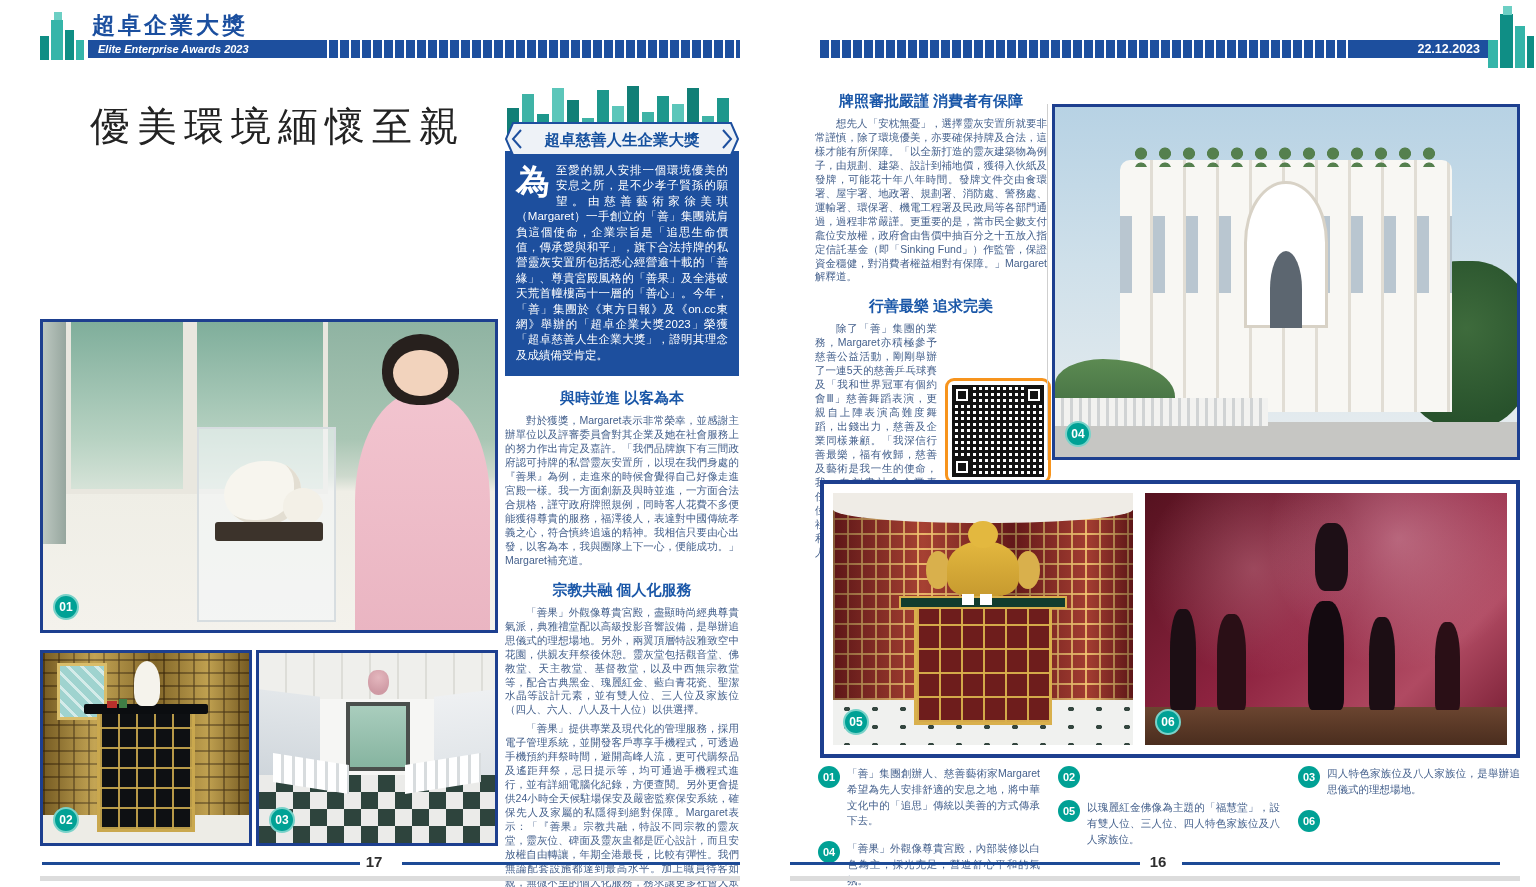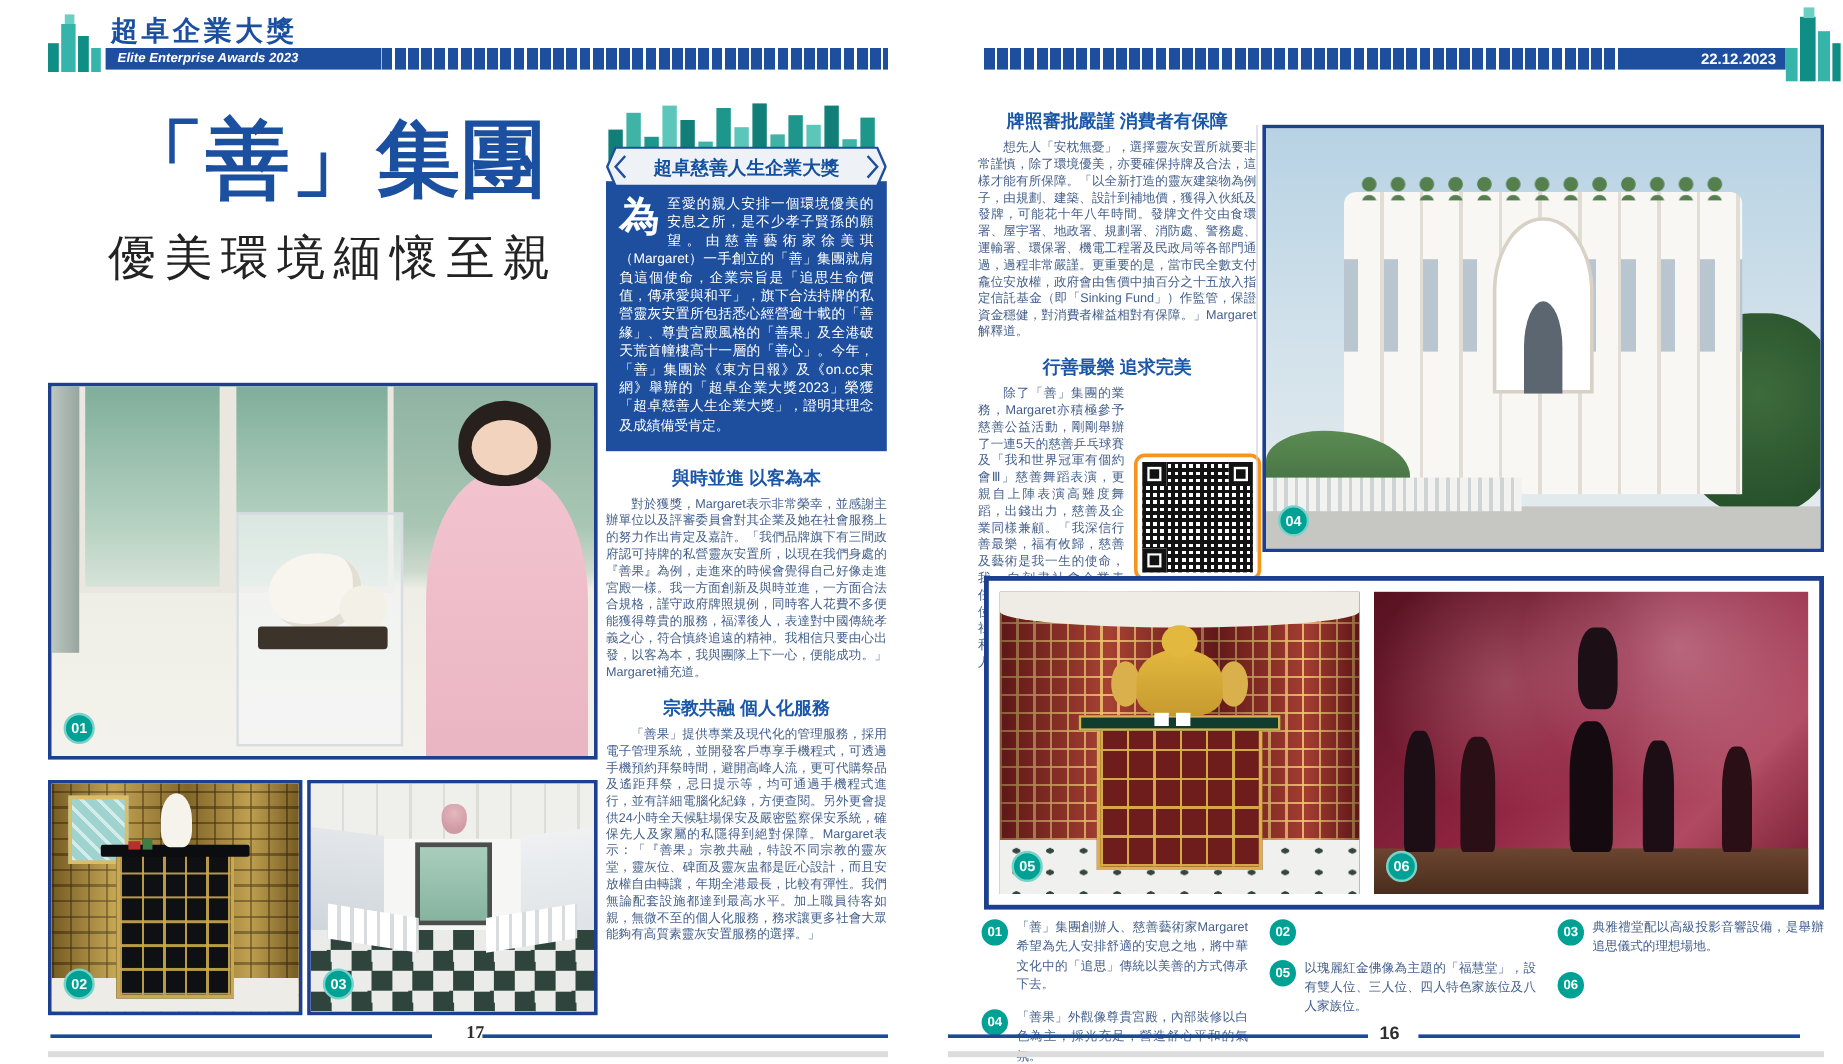--- a/index.html
+++ b/index.html
@@ -181,21 +181,20 @@
   <rect x="14" y="2" width="8" height="8" fill="#6ccfc4"></rect>
 </svg>
 <div id="mast-zh" class="abs">超卓企業大獎</div>
 <div id="bar-left" class="abs">
   <div class="solid"></div>
   <div class="btext">Elite Enterprise Awards 2023</div>
   <div class="stripes"></div>
 </div>
 
 <div id="headline" class="abs">
-  <div class="hl1">「善」集團</div>
   <div class="hl3">優美環境緬懷至親</div>
 </div>
 
 <div id="col-left" class="abs">
   <svg class="skyline" width="234" height="48" viewBox="0 0 234 48">
     <rect x="2" y="22" width="12" height="26" fill="#117f77"></rect>
     <rect x="17" y="8" width="12" height="40" fill="#3fb3a6"></rect>
     <rect x="32" y="28" width="12" height="20" fill="#1d978c"></rect>
     <rect x="47" y="2" width="12" height="46" fill="#5cc6ba"></rect>
     <rect x="62" y="14" width="12" height="34" fill="#117f77"></rect>
@@ -215,20 +214,21 @@
     <polyline points="16,8 8,17 16,26" fill="none" stroke="#1d4f9e" stroke-width="2"></polyline>
     <polyline points="218,8 226,17 218,26" fill="none" stroke="#1d4f9e" stroke-width="2"></polyline>
     <text x="117" y="23" text-anchor="middle" class="rib-text">超卓慈善人生企業大獎</text>
   </svg>
   <div class="award-body">
     <span class="dropcap">為</span><span>至愛的親人安排一個環境優美的安息之所，是不少孝子賢孫的願望。由慈善藝術家徐美琪（Margaret）一手創立的「善」集團就肩負這個使命，企業宗旨是「追思生命價值，傳承愛與和平」，旗下合法持牌的私營靈灰安置所包括悉心經營逾十載的「善緣」、尊貴宮殿風格的「善果」及全港破天荒首幢樓高十一層的「善心」。今年，「善」集團於《東方日報》及《on.cc東網》舉辦的「超卓企業大獎2023」榮獲「超卓慈善人生企業大獎」，證明其理念及成績備受肯定。</span>
   </div>
   <div class="sec-h">與時並進 以客為本</div>
   <p class="sec-p">對於獲獎，Margaret表示非常榮幸，並感謝主辦單位以及評審委員會對其企業及她在社會服務上的努力作出肯定及嘉許。「我們品牌旗下有三間政府認可持牌的私營靈灰安置所，以現在我們身處的『善果』為例，走進來的時候會覺得自己好像走進宮殿一樣。我一方面創新及與時並進，一方面合法合規格，謹守政府牌照規例，同時客人花費不多便能獲得尊貴的服務，福澤後人，表達對中國傳統孝義之心，符合慎終追遠的精神。我相信只要由心出發，以客為本，我與團隊上下一心，便能成功。」Margaret補充道。</p>
   <div class="sec-h">宗教共融 個人化服務</div>
+  <p class="sec-p">「善果」外觀像尊貴宮殿，盡顯時尚經典尊貴氣派，典雅禮堂配以高級投影音響設備，是舉辦追思儀式的理想場地。另外，兩翼頂層特設雅致空中花園，供親友拜祭後休憩。靈灰堂包括觀音堂、佛教堂、天主教堂、基督教堂，以及中西無宗教堂等，配合古典黑金、瑰麗紅金、藍白青花瓷、聖潔水晶等設計元素，並有雙人位、三人位及家族位（四人、六人、八人及十人位）以供選擇。</p>
   <p class="sec-p">「善果」提供專業及現代化的管理服務，採用電子管理系統，並開發客戶專享手機程式，可透過手機預約拜祭時間，避開高峰人流，更可代購祭品及遙距拜祭，忌日提示等，均可通過手機程式進行，並有詳細電腦化紀錄，方便查閱。另外更會提供24小時全天候駐場保安及嚴密監察保安系統，確保先人及家屬的私隱得到絕對保障。Margaret表示：「『善果』宗教共融，特設不同宗教的靈灰堂，靈灰位、碑面及靈灰盅都是匠心設計，而且安放權自由轉讓，年期全港最長，比較有彈性。我們無論配套設施都達到最高水平。加上職員待客如親，無微不至的個人化服務，務求讓更多社會大眾能夠有高質素靈灰安置服務的選擇。」</p>
 </div>
 
 <div id="photo1" class="ph">
   <div class="layer p1-bg"></div>
   <div class="layer p1-window"></div>
   <div class="layer p1-mullion"></div>
   <div class="layer p1-pillar"></div>
   <div class="layer p1-cabinet"></div>
   <div class="layer p1-jade"></div>
@@ -259,21 +259,21 @@
   <div class="layer p3-wallR"></div>
   <div class="layer p3-window"></div>
   <div class="layer p3-floor"></div>
   <div class="layer p3-chairsL"></div>
   <div class="layer p3-chairsR"></div>
   <div class="layer p3-chand"></div>
   <div class="pbadge">03</div>
 </div>
 
 <div class="fline" style="left:42px;width:318px;"></div>
-<div class="fnum" style="left:376px;font-family:Liberation Serif, serif;">17</div>
+<div class="fnum" style="left:354px;">17</div>
 <div class="fline" style="left:402px;width:338px;"></div>
 <div class="gstrip" style="left:40px;width:700px;"></div>
 
 <div id="bar-right" class="abs">
   <div class="stripes"></div>
   <div class="solid">22.12.2023</div>
 </div>
 <svg id="right-logo" class="abs" width="46" height="62" viewBox="0 0 46 62">
   <rect x="0" y="34" width="10" height="28" fill="#35b5a9"></rect>
   <rect x="12" y="8" width="13" height="54" fill="#0f8e85"></rect>
@@ -361,21 +361,21 @@
       <div class="cbadge">02</div>
     </div>
     <div class="cap">
       <div class="cbadge">05</div>
       <div class="cap-text">以瑰麗紅金佛像為主題的「福慧堂」，設有雙人位、三人位、四人特色家族位及八人家族位。</div>
     </div>
   </div>
   <div>
     <div class="cap">
       <div class="cbadge">03</div>
-      <div class="cap-text">典雅禮堂配以高級投影音響設備，是舉辦追思儀式的理想場地。</div>
+      <div class="cap-text">四人特色家族位及八人家族位，是舉辦追思儀式的理想場地。</div>
     </div>
     <div class="cap">
       <div class="cbadge">06</div>
     </div>
   </div>
 </div>
 
 <div class="fline" style="left:790px;width:350px;"></div>
 <div class="fnum" style="left:1138px;">16</div>
 <div class="fline" style="left:1182px;width:318px;"></div>

